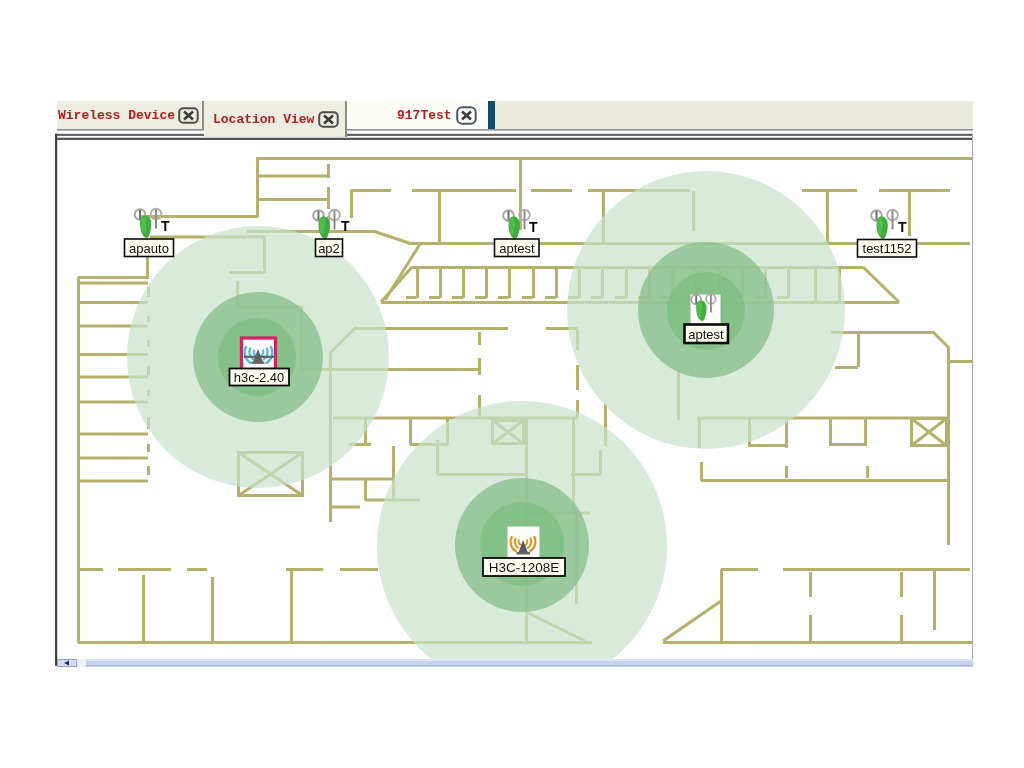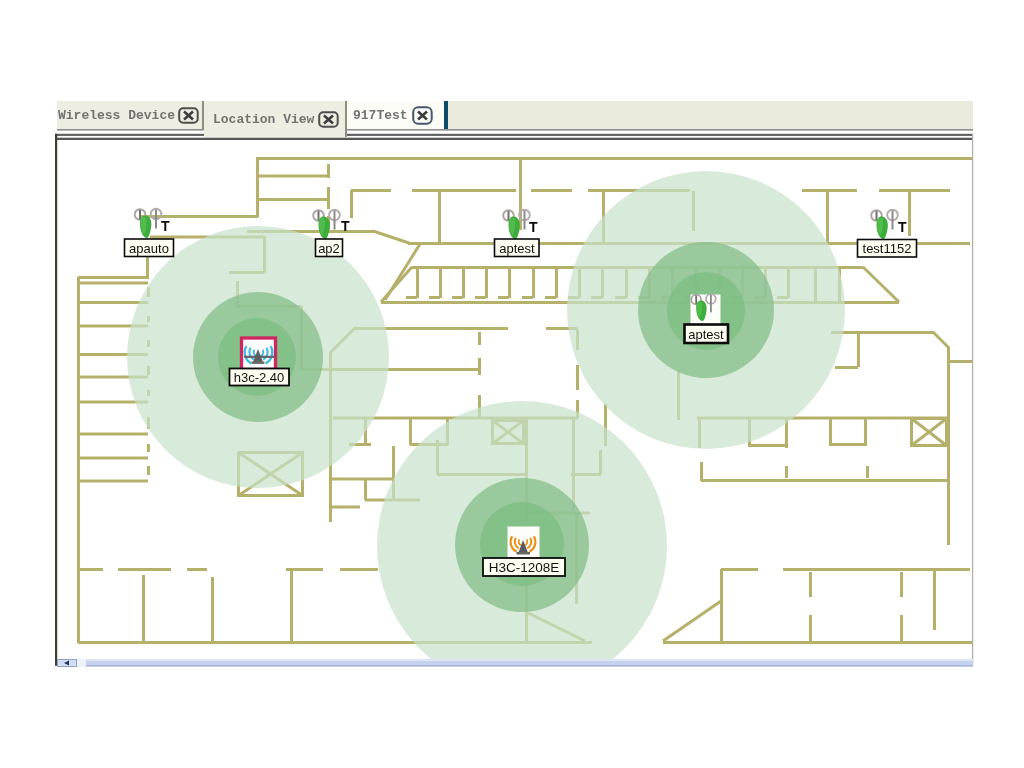--- a/index.html
+++ b/index.html
@@ -1,18 +1,18 @@
 <!DOCTYPE html>
 <html><head>
 <meta charset="utf-8">
 <style>
   html,body{margin:0;padding:0;width:1024px;height:768px;background:#ffffff;overflow:hidden;
     font-family:"Liberation Sans",sans-serif;}
   #stage{position:absolute;left:0;top:0;width:1024px;height:768px;}
-  .tabtxt{font-family:"Liberation Mono",monospace;font-weight:bold;font-size:13px;color:#737373;white-space:nowrap;}
+  .tabtxt{font-family:"Liberation Mono",monospace;font-weight:bold;font-size:13px;color:#b91c1c;white-space:nowrap;}
 </style>
 </head>
 <body>
 <div id="stage">
 <svg width="1024" height="768" viewBox="0 0 1024 768">
   <defs>
     <clipPath id="mapclip">
           <rect x="57" y="140" width="916" height="519"></rect>
         </clipPath>
 
@@ -380,20 +380,20 @@
 </div>
 
 <div style="position:absolute;left:204px;top:101px;width:141px;height:36px;background:#eeede2;border-right:2px solid #908e80;display:flex;align-items:center;">
   <span class="tabtxt" style="margin-left:9px;">Location View</span>
   <svg width="21" height="17" style="margin-left:4px;" viewBox="0 0 21 17">
     <rect x="1.2" y="1.2" width="18.5" height="14.5" rx="4" fill="none" stroke="#4e4e4e" stroke-width="2"></rect>
     <path d="M6 4.5 L15 12.5 M15 4.5 L6 12.5" stroke="#3c3c3c" stroke-width="2.6"></path>
   </svg>
 </div>
 
-<div style="position:absolute;left:347px;top:101px;width:97px;height:28px;background:#fdfdf8;border-right:4px solid #0c4a6e;display:flex;align-items:center;">
+<div style="position:absolute;left:347px;top:101px;width:97px;height:28px;background:#fdfdf8;border-right:7px solid #0c4a6e;display:flex;align-items:center;padding-left:44px;">
   <span class="tabtxt" style="margin-left:6px;">917Test</span>
   <svg width="21" height="19" style="margin-left:4px;" viewBox="0 0 21 19">
     <rect x="1.2" y="1.2" width="18.5" height="16.5" rx="5" fill="none" stroke="#47566a" stroke-width="2"></rect>
     <path d="M6 5.5 L15 13.5 M15 5.5 L6 13.5" stroke="#3c3c3c" stroke-width="2.6"></path>
   </svg>
 </div>
 </div>
 
 </body></html>

